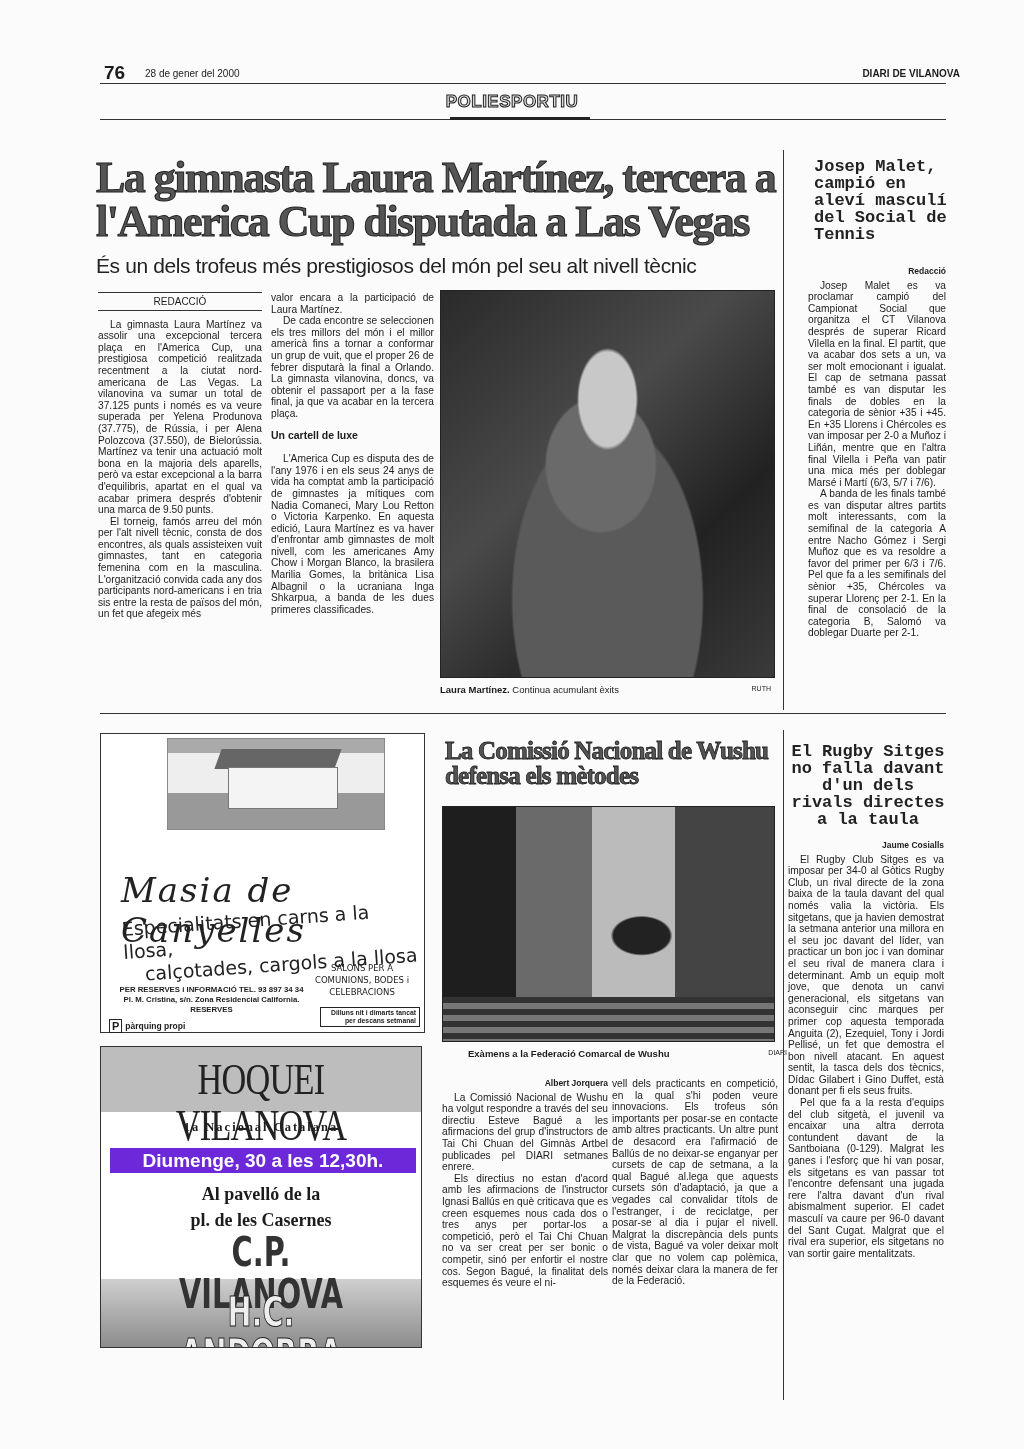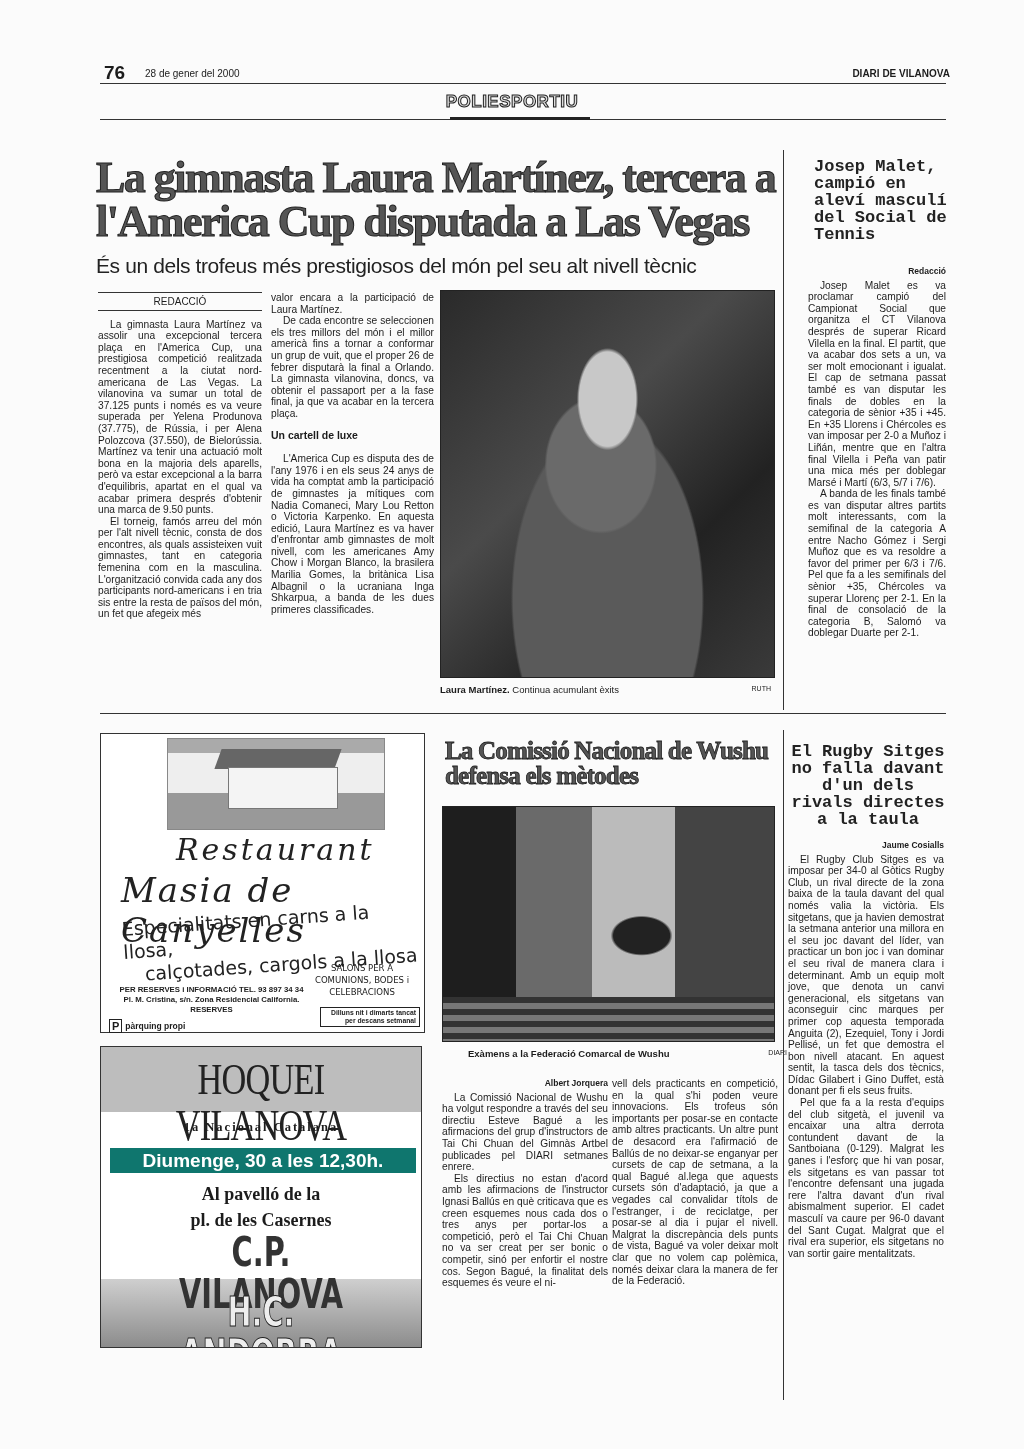--- a/index.html
+++ b/index.html
@@ -3,21 +3,21 @@
 <meta charset="utf-8">
 <style>
   * { box-sizing: border-box; margin: 0; padding: 0; }
   html, body { width: 1024px; height: 1449px; background: #fbfbfb; }
   body { position: relative; font-family: "Liberation Sans", sans-serif; color: #1c1c1c; overflow: hidden; }
   .abs { position: absolute; }
 
   
   .page-num { left: 104px; top: 62px; font-size: 19px; font-weight: bold; }
   .page-date { left: 145px; top: 68px; font-size: 10px; }
-  .paper-name { right: 74px; top: 68px; font-size: 10px; font-weight: bold; }
+  .paper-name { right: 64px; top: 68px; font-size: 10px; font-weight: bold; }
   .rule { background: #333; height: 1px; }
   .section-title { left: 0; width: 1024px; top: 92px; text-align: center; font-size: 17px; font-weight: bold; letter-spacing: 0.5px;
     color: #ddd; -webkit-text-stroke: 1px #222; }
   .section-underline { left: 450px; top: 117px; width: 140px; height: 3px; background: #222; }
 
   
   .headline { left: 96px; top: 156px; width: 680px; font-family: "Liberation Serif", serif; font-weight: bold; font-size: 44px; line-height: 44px;
     letter-spacing: -1.5px; color: #555; -webkit-text-stroke: 1px #222; }
   .subhead { left: 96px; top: 254px; font-size: 21px; color: #222; letter-spacing: -0.4px; }
 
@@ -55,21 +55,21 @@
   .ad1-salons { position: absolute; right: 12px; top: 228px; width: 100px; text-align: center; font-size: 9.5px; line-height: 12px; font-family: "DejaVu Sans Condensed","DejaVu Sans", sans-serif; }
   .ad1-info { position: absolute; left: 8px; top: 251px; width: 205px; text-align: center; font-size: 7.8px; font-weight: bold; line-height: 10px; }
   .ad1-park { position: absolute; left: 8px; top: 285px; font-size: 8.5px; font-weight: bold; display: flex; align-items: center; gap: 3px; }
   .p-icon { border: 1px solid #222; font-size: 11px; padding: 0 2px; font-weight: bold; line-height: 12px; }
   .ad1-closed { position: absolute; right: 4px; top: 273px; width: 100px; border: 1px solid #222; font-size: 6.8px; font-weight: bold; text-align: right; padding: 1px 3px; line-height: 8px; }
 
   .ad2 { left: 100px; top: 1046px; width: 322px; height: 302px; overflow: hidden; }
   .ad2-top { position: absolute; left: 0; top: 0; width: 100%; height: 65px; background: #bdbdbd; }
   .ad2-title { position: absolute; left: 0; width: 100%; top: 10px; text-align: center; font-family: "Liberation Serif", serif; font-size: 44px; line-height: 46px; color: #222; letter-spacing: -1px; transform: scaleX(0.78); }
   .ad2-league { position: absolute; left: 0; width: 100%; top: 73px; text-align: center; font-family: "Liberation Serif", serif; font-weight: bold; font-size: 12.5px; letter-spacing: 2px; }
-  .ad2-date { position: absolute; left: 9px; top: 101px; width: 306px; height: 25px; background: #0f766e; color: #fff; text-align: center; font-weight: bold; font-size: 19px; line-height: 25px; }
+  .ad2-date { position: absolute; left: 9px; top: 101px; width: 306px; height: 25px; background: #6d28d9; color: #fff; text-align: center; font-weight: bold; font-size: 19px; line-height: 25px; }
   .ad2-venue { position: absolute; left: 0; width: 100%; top: 134px; text-align: center; font-family: "Liberation Serif", serif; font-weight: bold; font-size: 18px; line-height: 26px; }
   .ad2-bottom { position: absolute; left: 0; top: 232px; width: 100%; height: 70px; background: linear-gradient(180deg, #cfcfcf, #8a8a8a); }
   .ad2-team1 { position: absolute; left: 0; width: 100%; top: 184px; text-align: center; font-size: 40px; line-height: 42px; font-family: "DejaVu Sans", sans-serif; font-weight: bold; color: #333; transform: scaleX(0.72); }
   .ad2-team2 { position: absolute; left: 0; width: 100%; top: 244px; text-align: center; font-size: 40px; line-height: 42px; font-family: "DejaVu Sans", sans-serif; font-weight: bold; color: #eee; -webkit-text-stroke: 1px #222; transform: scaleX(0.72); }
 
   
   .wushu-head { left: 445px; top: 738px; width: 335px; font-family: "Liberation Serif", serif; font-weight: bold; font-size: 25px; line-height: 25px; letter-spacing: -0.8px; color: #555; -webkit-text-stroke: 0.8px #222; }
   .wushu-photo { left: 442px; top: 806px; width: 333px; height: 236px; border: 1px solid #222; background:
       repeating-linear-gradient(180deg, #333 0 6px, #777 6px 12px) 0 190px / 100% 46px no-repeat,
       radial-gradient(ellipse at 60% 55%, #222 0 10%, transparent 11%),
@@ -118,21 +118,20 @@
   <div class="byline-right">Redacció</div>
   <p>Josep Malet es va proclamar campió del Campionat Social que organitza el CT Vilanova després de superar Ricard Vilella en la final. El partit, que va acabar dos sets a un, va ser molt emocionant i igualat. El cap de setmana passat també es van disputar les finals de dobles en la categoria de sènior +35 i +45. En +35 Llorens i Chércoles es van imposar per 2-0 a Muñoz i Liñán, mentre que en l'altra final Vilella i Peña van patir una mica més per doblegar Marsé i Martí (6/3, 5/7 i 7/6).</p>
   <p>A banda de les finals també es van disputar altres partits molt interessants, com la semifinal de la categoria A entre Nacho Gómez i Sergi Muñoz que es va resoldre a favor del primer per 6/3 i 7/6. Pel que fa a les semifinals del sènior +35, Chércoles va superar Llorenç per 2-1. En la final de consolació de la categoria B, Salomó va doblegar Duarte per 2-1.</p>
 </div>
 
 <div class="abs ad-box ad1">
   <div class="ad1-img">
       <div class="roof"></div>
       <div class="wall"></div>
     </div>
-  <div class="ad1-r1 script">Restaurant</div>
   <div class="ad1-r2 script">Masia de Canyelles</div>
   <div class="ad1-spec">
     <div>Especialitats en carns a la llosa,</div>
     <div style="padding-left:20px">calçotades, cargols a la llosa</div>
   </div>
   <div class="ad1-salons">SALONS PER A COMUNIONS, BODES i CELEBRACIONS</div>
   <div class="ad1-info">
     <div>PER RESERVES i INFORMACIÓ TEL. 93 897 34 34</div>
     <div>Pl. M. Cristina, s/n. Zona Residencial California.</div>
     <div>RESERVES</div>

